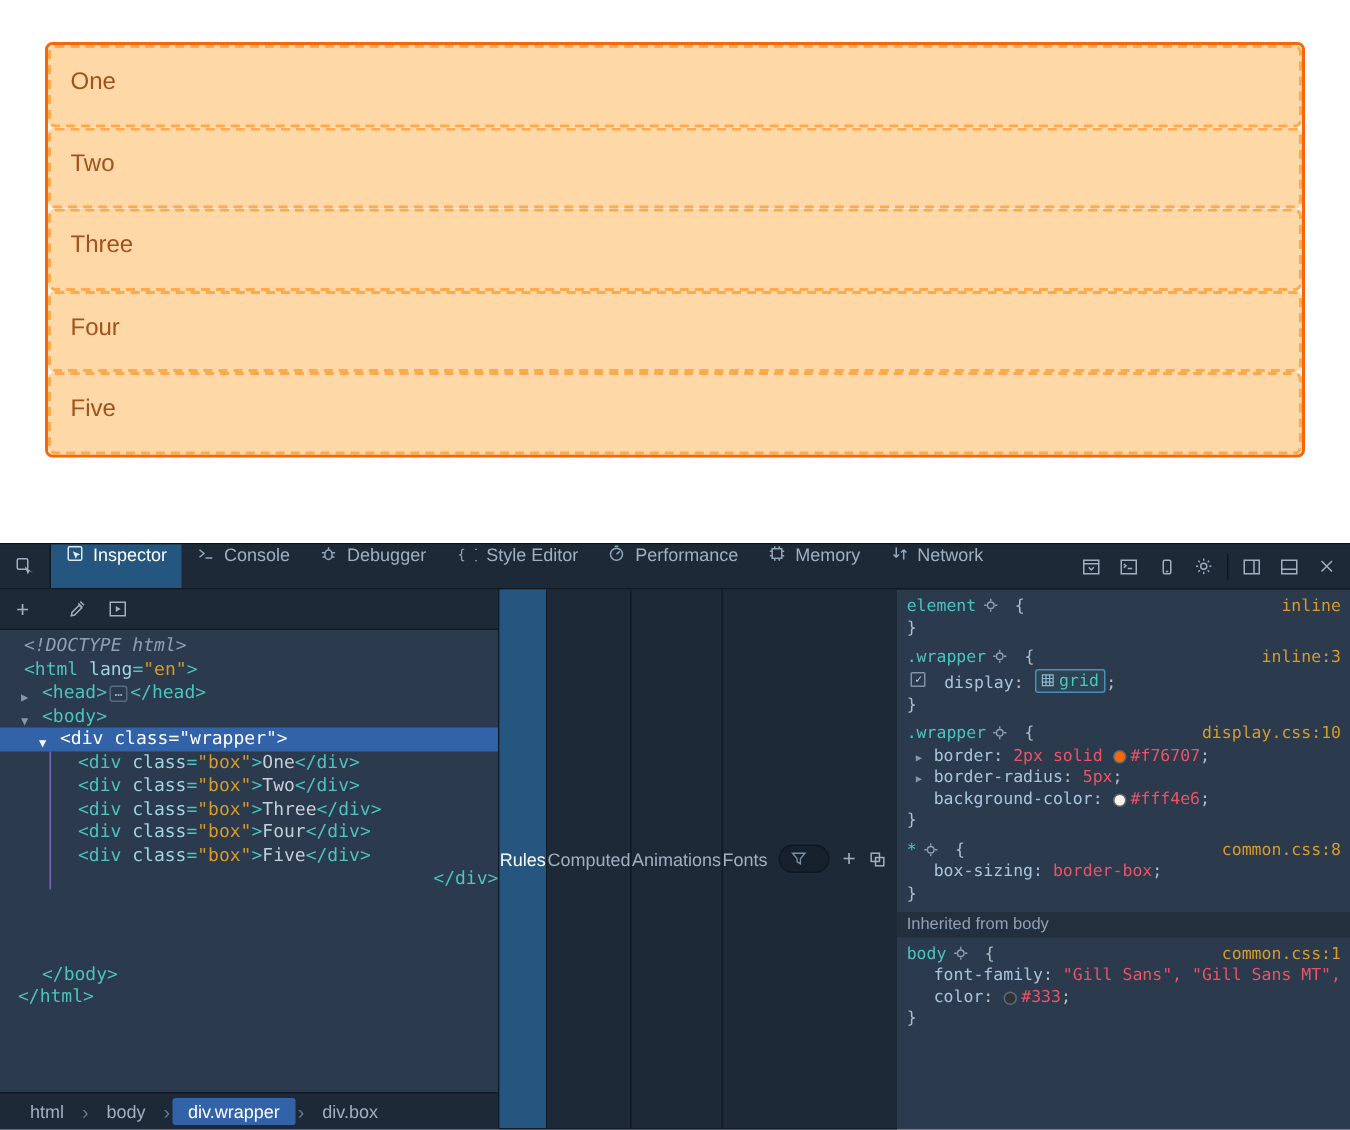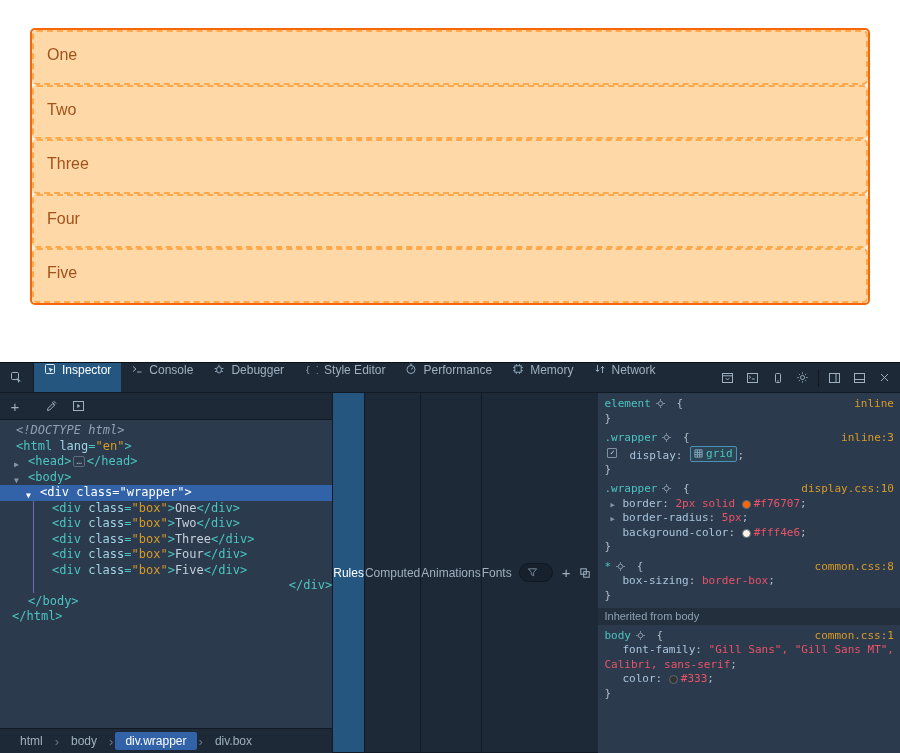--- a/index.html
+++ b/index.html
@@ -255,21 +255,21 @@
           <div class="mline" style="padding-left: 16px;"><span class="tk-punct">&lt;</span><span class="tk-tag">html</span><span class="tk-plain"> </span><span class="tk-attr">lang</span><span class="tk-punct">=</span><span class="tk-value">"en"</span><span class="tk-punct">&gt;</span></div>
           <div class="mline" style="padding-left: 28px;"><span class="twisty" style="left: 14px;">▶</span><span class="tk-punct">&lt;</span><span class="tk-tag">head</span><span class="tk-punct">&gt;</span><span class="collapsed">…</span><span class="tk-punct">&lt;/</span><span class="tk-tag">head</span><span class="tk-punct">&gt;</span></div>
           <div class="mline" style="padding-left: 28px;"><span class="twisty" style="left: 14px;">▼</span><span class="tk-punct">&lt;</span><span class="tk-tag">body</span><span class="tk-punct">&gt;</span></div>
           <div class="mline selected" style="padding-left: 40px;"><span class="twisty" style="left: 26px;">▼</span><span class="tk-punct">&lt;</span><span class="tk-tag">div</span><span class="tk-plain"> </span><span class="tk-attr">class</span><span class="tk-punct">=</span><span class="tk-value">"wrapper"</span><span class="tk-punct">&gt;</span></div>
           <div class="mline" style="padding-left: 52px;"><span class="tk-punct">&lt;</span><span class="tk-tag">div</span><span class="tk-plain"> </span><span class="tk-attr">class</span><span class="tk-punct">=</span><span class="tk-value">"box"</span><span class="tk-punct">&gt;</span><span class="tk-text">One</span><span class="tk-punct">&lt;/</span><span class="tk-tag">div</span><span class="tk-punct">&gt;</span></div>
           <div class="mline" style="padding-left: 52px;"><span class="tk-punct">&lt;</span><span class="tk-tag">div</span><span class="tk-plain"> </span><span class="tk-attr">class</span><span class="tk-punct">=</span><span class="tk-value">"box"</span><span class="tk-punct">&gt;</span><span class="tk-text">Two</span><span class="tk-punct">&lt;/</span><span class="tk-tag">div</span><span class="tk-punct">&gt;</span></div>
           <div class="mline" style="padding-left: 52px;"><span class="tk-punct">&lt;</span><span class="tk-tag">div</span><span class="tk-plain"> </span><span class="tk-attr">class</span><span class="tk-punct">=</span><span class="tk-value">"box"</span><span class="tk-punct">&gt;</span><span class="tk-text">Three</span><span class="tk-punct">&lt;/</span><span class="tk-tag">div</span><span class="tk-punct">&gt;</span></div>
           <div class="mline" style="padding-left: 52px;"><span class="tk-punct">&lt;</span><span class="tk-tag">div</span><span class="tk-plain"> </span><span class="tk-attr">class</span><span class="tk-punct">=</span><span class="tk-value">"box"</span><span class="tk-punct">&gt;</span><span class="tk-text">Four</span><span class="tk-punct">&lt;/</span><span class="tk-tag">div</span><span class="tk-punct">&gt;</span></div>
           <div class="mline" style="padding-left: 52px;"><span class="tk-punct">&lt;</span><span class="tk-tag">div</span><span class="tk-plain"> </span><span class="tk-attr">class</span><span class="tk-punct">=</span><span class="tk-value">"box"</span><span class="tk-punct">&gt;</span><span class="tk-text">Five</span><span class="tk-punct">&lt;/</span><span class="tk-tag">div</span><span class="tk-punct">&gt;</span></div>
           <div class="mline" style="padding-left: 40px; text-align: right;"><span class="tk-punct">&lt;/</span><span class="tk-tag">div</span><span class="tk-punct">&gt;</span></div>
-          <div class="mline" style="padding-left: 28px;"><span class="tk-punct">&lt;/</span><span class="tk-tag">body</span><span class="tk-punct">&gt;</span></div>
+          <div class="mline" style="padding-left: 28px; margin-top: 48px;"><span class="tk-punct">&lt;/</span><span class="tk-tag">body</span><span class="tk-punct">&gt;</span></div>
           <div class="mline" style="padding-left: 12px;"><span class="tk-punct">&lt;/</span><span class="tk-tag">html</span><span class="tk-punct">&gt;</span></div>
         </div>
 
       <div class="breadcrumb">
           <span class="bitem">html</span>
           <span class="bsep">›</span>
           <span class="bitem">body</span>
           <span class="bsep">›</span>
           <span class="bitem bsel">div.wrapper</span>
           <span class="bsep">›</span>
@@ -335,21 +335,20 @@
             <div class="rline decl"><span class="prop">box-sizing</span><span class="pn">: </span><span class="val">border-box</span><span class="pn">;</span></div>
             <div class="rline"><span class="brace">}</span></div>
           </div>
           <div class="rheader">Inherited from body</div>
           <div class="rule">
             <div class="rline sline"><span class="sel">body</span><span class="icn"><svg width="11" height="11" viewBox="0 0 12 12" fill="none" stroke="currentColor">
                   <circle cx="6" cy="6" r="2.4"></circle>
                   <path d="M6 1.2v1.8M6 9v1.8M1.2 6H3M9 6h1.8"></path>
                 </svg></span><span class="brace"> {</span><span class="link">common.css:1</span></div>
             <div class="rline decl"><span class="prop">font-family</span><span class="pn">: </span><span class="val">"Gill Sans", "Gill Sans MT",</span></div>
-            <div class="rline"><span class="val">Calibri, sans-serif</span><span class="pn">;</span></div>
             <div class="rline decl"><span class="prop">color</span><span class="pn">: </span><span class="swatch" style="background: rgb(51, 51, 51);"></span><span class="val">#333</span><span class="pn">;</span></div>
             <div class="rline"><span class="brace">}</span></div>
           </div>
         </div>
     </div>
 
   </div>
 </div>
 
 </body></html>

